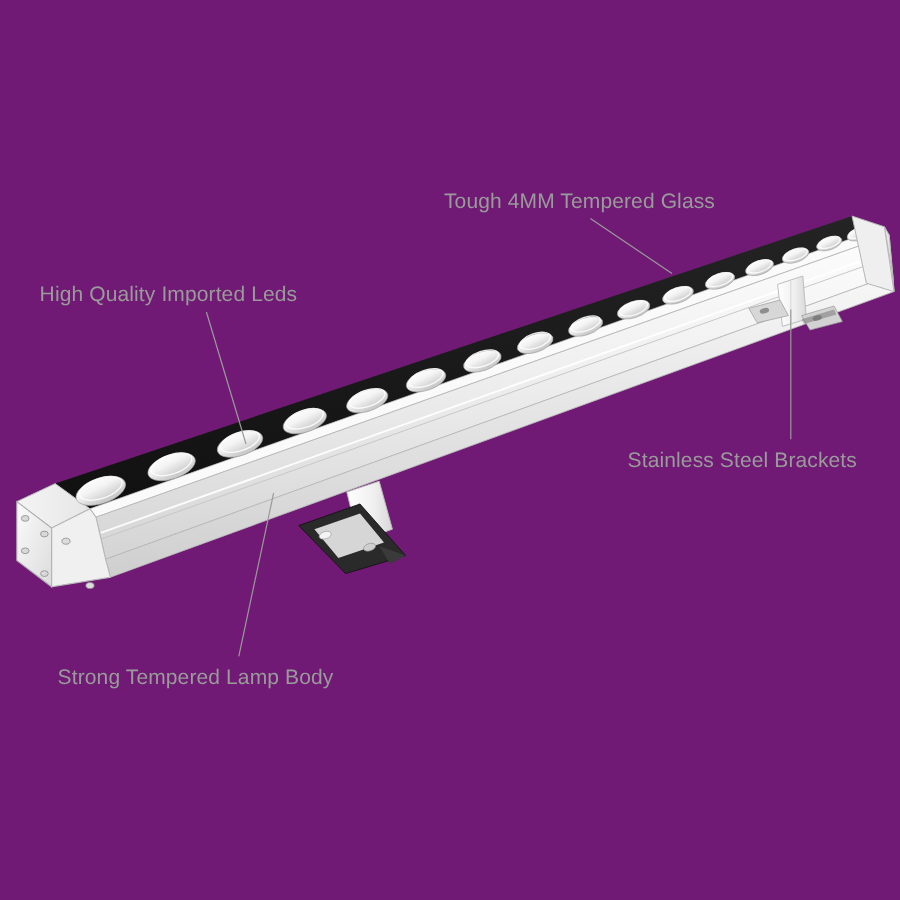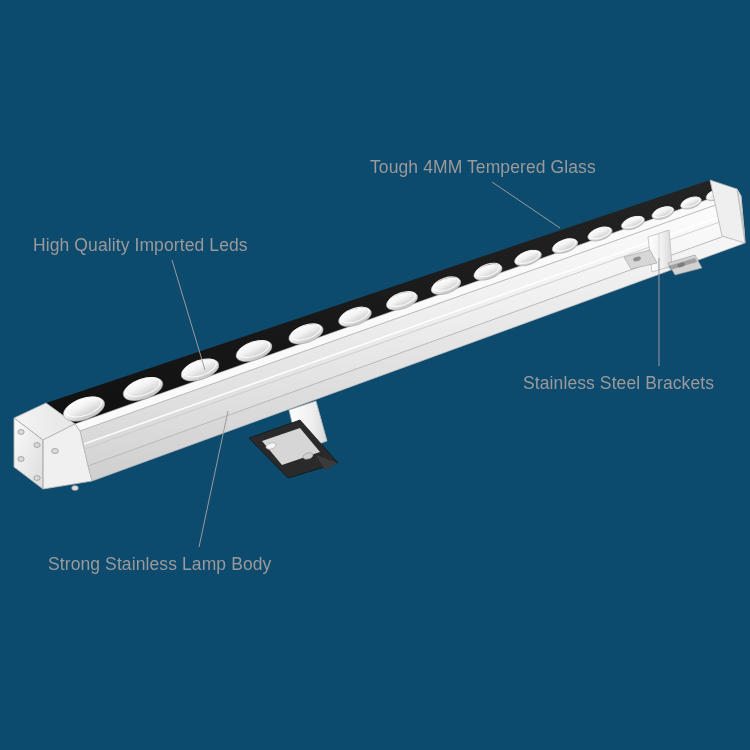--- a/index.html
+++ b/index.html
@@ -4,21 +4,21 @@
 <style>
   html, body {
     margin: 0;
     padding: 0;
     background: #ffffff;
   }
   #stage {
     position: relative;
     width: 750px;
     height: 750px;
-    background: #0c4a6e;
+    background: #701a75;
     overflow: hidden;
     font-family: "Liberation Sans", sans-serif;
   }
   #artboard {
     position: absolute;
     inset: 0;
     width: 750px;
     height: 750px;
   }
   .annotation {
@@ -199,15 +199,15 @@
     </g>
 
   </svg>
 
   <div class="annotation" id="label-glass">Tough 4MM Tempered Glass</div>
 
   <div class="annotation" id="label-brackets">Stainless Steel Brackets</div>
 
   <div class="annotation" id="label-leds">High Quality Imported Leds</div>
 
-  <div class="annotation" id="label-body">Strong Stainless Lamp Body</div>
+  <div class="annotation" id="label-body">Strong Tempered Lamp Body</div>
 
 </div>
 
 </body></html>

